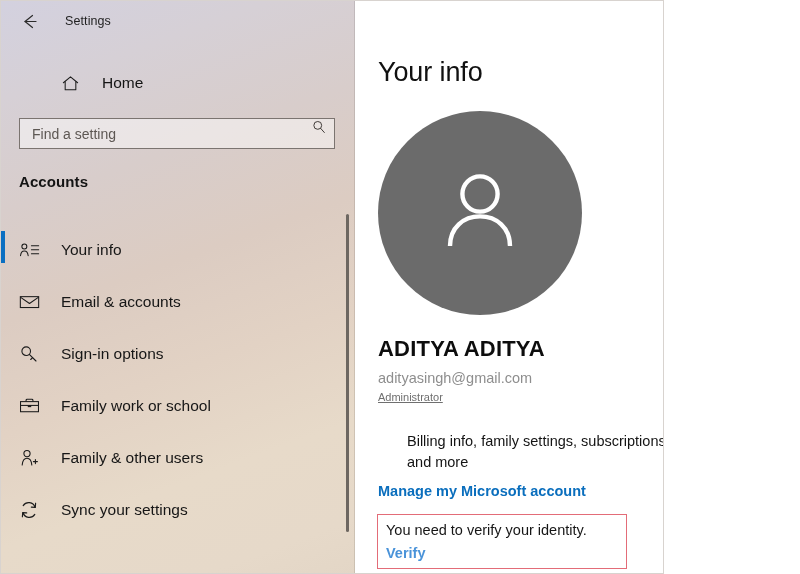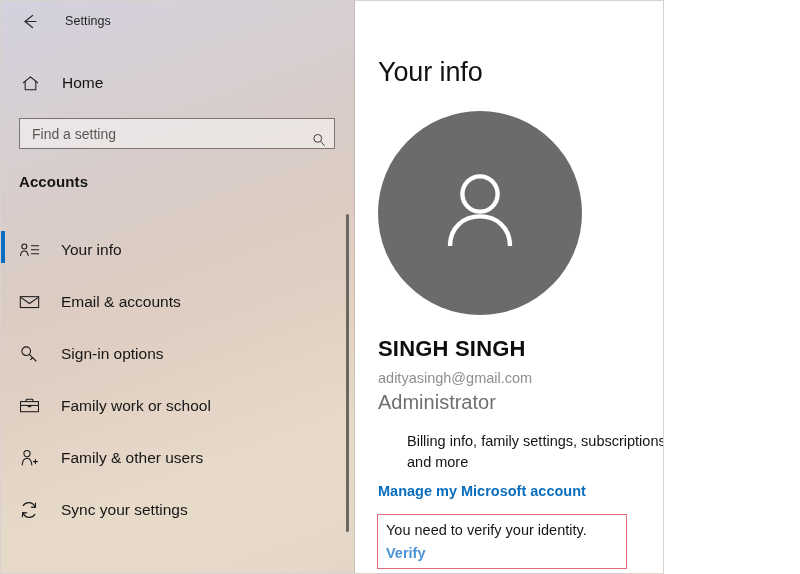--- a/index.html
+++ b/index.html
@@ -82,20 +82,21 @@
   
   .home-row {
     position: absolute;
     left: 0;
     top: 64px;
     width: 354px;
     height: 36px;
     display: flex;
     align-items: center;
     cursor: default;
+    padding-left: 40px;
   }
   .home-icon {
     width: 22px;
     margin-left: 18px;
     display: flex;
     align-items: center;
     justify-content: center;
     color: #1d1d1d;
   }
   .home-label {
@@ -108,21 +109,21 @@
   .search-box {
     position: absolute;
     left: 18px;
     top: 117px;
     width: 316px;
     height: 31px;
     box-sizing: border-box;
     border: 1px solid #7b7470;
     background: rgba(255,255,255,0.48);
     display: flex;
-    align-items: flex-end;
+    align-items: flex-start;
     cursor: text;
   }
   .search-input {
     flex: 1;
     border: none;
     outline: none;
     background: transparent;
     font-family: "Liberation Sans", sans-serif;
     font-size: 14px;
     color: #3a3632;
@@ -274,22 +275,23 @@
     position: absolute;
     left: 22px;
     top: 369px;
     font-size: 14.5px;
     color: #8e8e8e;
   }
   .account-role {
     position: absolute;
     left: 22px;
     top: 390px;
-    font-size: 20px;
+    font-size: 11px;
     color: #6f6f6f;
+    text-decoration: underline;
   }
 
   .billing-text {
     position: absolute;
     left: 22px;
     top: 430px;
     width: 375px;
     font-size: 14.5px;
     color: #141414;
     line-height: 21px;
@@ -489,21 +491,21 @@
 
     <div class="avatar">
       <span>
         <svg width="96" height="96" viewBox="0 0 96 96" fill="none" stroke="#ffffff" stroke-width="4.4">
           <circle cx="48" cy="31" r="17.6"></circle>
           <path d="M18 83 C18 64.6 31.4 53.4 48 53.4 C64.6 53.4 78 64.6 78 83" stroke-linecap="butt"></path>
         </svg>
       </span>
     </div>
 
-    <div class="account-name">SINGH SINGH</div>
+    <div class="account-name">ADITYA ADITYA</div>
     <div class="account-email">adityasingh@gmail.com</div>
     <div class="account-role">Administrator</div>
 
     <div class="billing-text">Billing info, family settings, subscriptions, security settings, and more</div>
 
     <a class="manage-link" href="#">Manage my Microsoft account</a>
 
     <div class="verify-box">
       <div class="verify-text">You need to verify your identity.</div>
       <a class="verify-link" href="#">Verify</a>

